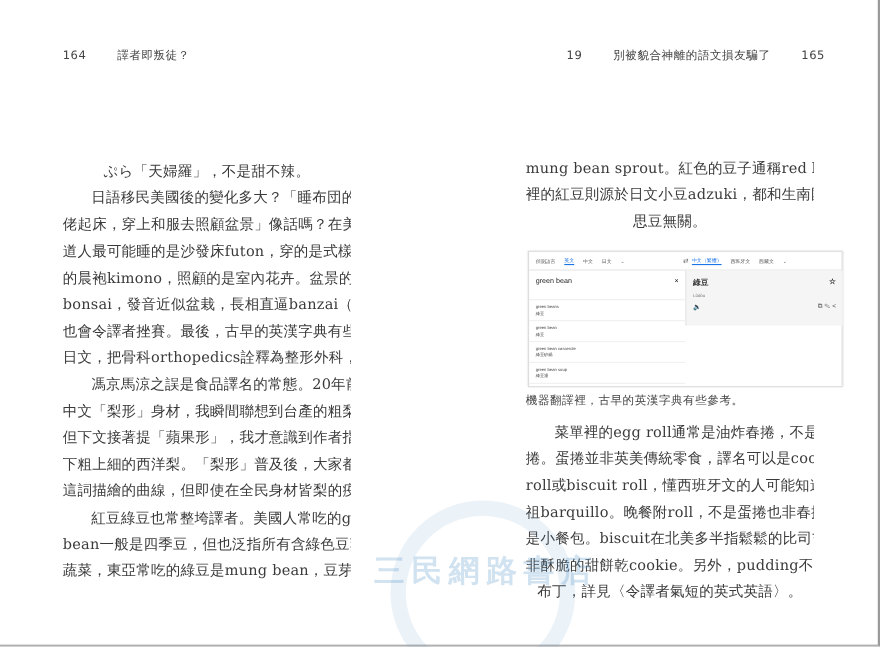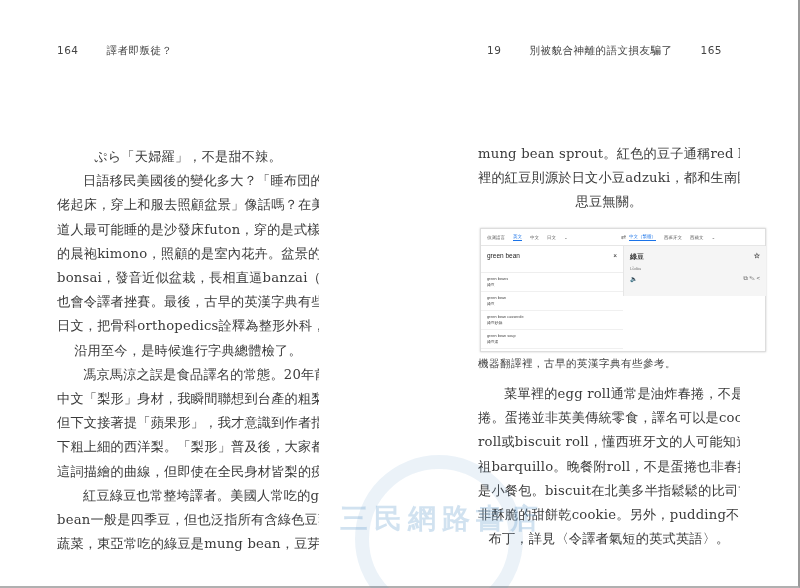--- a/index.html
+++ b/index.html
@@ -1,21 +1,21 @@
 <!DOCTYPE html>
 <html><head>
 <meta charset="utf-8">
 <style>
   html, body { margin:0; padding:0; }
   body { width:800px; height:588px; background:#fff; position:relative; overflow:hidden;
          font-family:"DejaVu Serif","Liberation Serif",serif; color:#333; }
   .frame { position:absolute; left:0; top:0; width:798px; height:586px; border-right:2px solid #9a9a9a; border-bottom:2px solid #b0b0b0; }
   .runhead { position:absolute; top:44px; font-family:"DejaVu Sans","Liberation Sans",sans-serif; font-size:10.5px; color:#444; letter-spacing:0.5px; }
   .runhead.left { left:57px; }
-  .runhead.right { right:78px; }
+  .runhead.right { right:50px; }
   .runhead .pg { margin:0 14px; }
   .col { position:absolute; top:145px; width:262px; font-size:13.2px; line-height:24.2px; color:#3a3a3a; }
   .col.left { left:57px; }
   .col.right { left:478px; top:142px; }
   .line { white-space:nowrap; overflow:hidden; letter-spacing:0.2px;text-align:center; }
   .indent { padding-left:26px; }
   .gt { position:absolute; left:480px; top:228px; width:284px; height:122px; border:1px solid #ddd; background:#fff; font-family:"Liberation Sans",sans-serif; box-shadow:0 0 2px #ccc; }
   .gt .tabs { height:16px; border-bottom:1px solid #e6e6e6; display:flex; font-size:4.5px; color:#555; }
   .gt .tabs .half { width:50%; display:flex; align-items:center; padding-left:6px; gap:8px; position:relative; }
   .gt .tabs .active { border-bottom:1.5px solid #1a73e8; color:#1a73e8; padding-bottom:1px; }
@@ -49,21 +49,20 @@
 
 <div class="col left" id="left-body">
     <div class="line">ぷら「天婦羅」，不是甜不辣。</div>
     <div class="line indent">日語移民美國後的變化多大？「睡布団的美國</div>
     <div class="line">佬起床，穿上和服去照顧盆景」像話嗎？在美國，</div>
     <div class="line">道人最可能睡的是沙發床futon，穿的是式樣輕簡</div>
     <div class="line">的晨袍kimono，照顧的是室內花卉。盆景的英文是</div>
     <div class="line">bonsai，發音近似盆栽，長相直逼banzai（萬歲），</div>
     <div class="line">也會令譯者挫賽。最後，古早的英漢字典有些參考</div>
     <div class="line">日文，把骨科orthopedics詮釋為整形外科，有些更</div>
-    <div class="line">沿用至今，是時候進行字典總體檢了。</div>
     <div class="line indent">馮京馬涼之誤是食品譯名的常態。20年前讀到</div>
     <div class="line">中文「梨形」身材，我瞬間聯想到台產的粗梨仔，</div>
     <div class="line">但下文接著提「蘋果形」，我才意識到作者指的是</div>
     <div class="line">下粗上細的西洋梨。「梨形」普及後，大家都明白</div>
     <div class="line">這詞描繪的曲線，但即使在全民身材皆梨的疫情期</div>
     <div class="line indent">紅豆綠豆也常整垮譯者。美國人常吃的green</div>
     <div class="line">bean一般是四季豆，但也泛指所有含綠色豆莢的</div>
     <div class="line">蔬菜，東亞常吃的綠豆是mung bean，豆芽通常是</div>
   </div>
 

